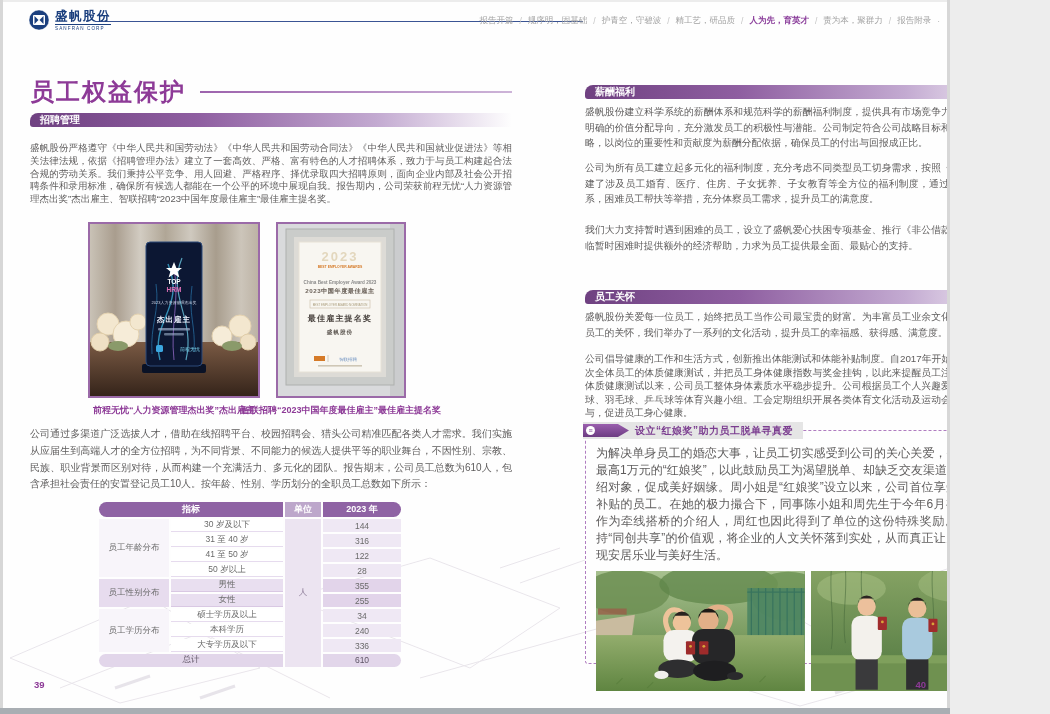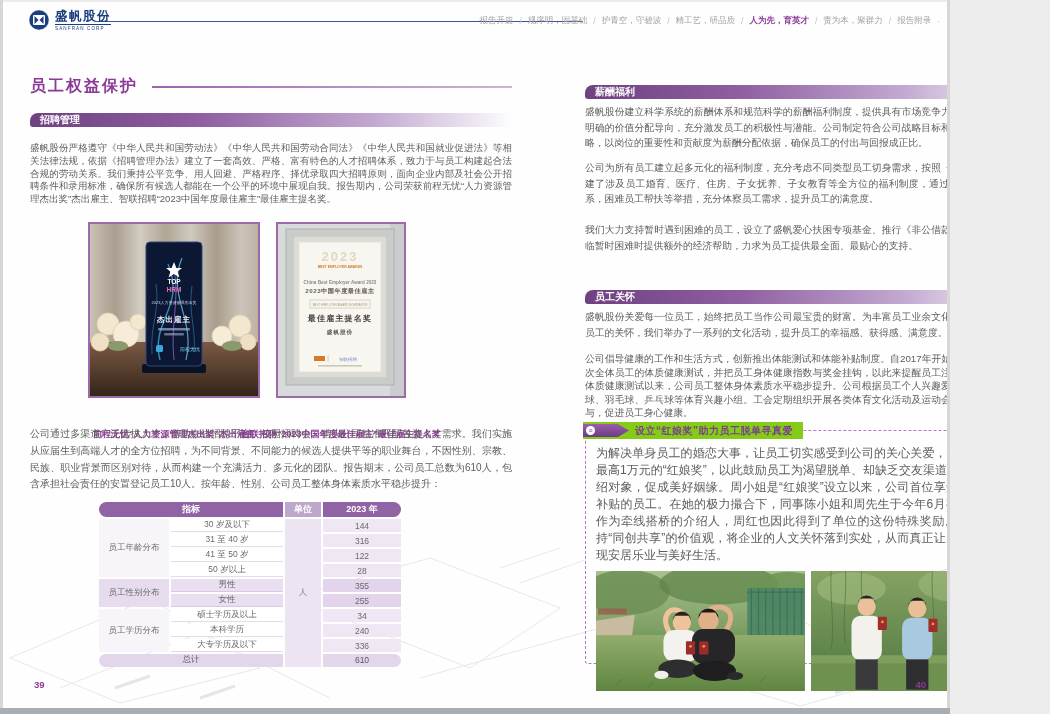--- a/index.html
+++ b/index.html
@@ -22,40 +22,40 @@
   .logo-cn { font-size:12.5px; font-weight:bold; color:#1b3f7e; letter-spacing:1.5px; line-height:13px; }
   .logo-en { font-size:4.6px; color:#1b3f7e; letter-spacing:1.1px; border-top:1px solid #1b3f7e; margin-top:1px; padding-top:1px; }
   .header-line { position:absolute; left:95px; top:21px; width:488px; height:1px; background:#3a5494; z-index:1; }
   .nav { position:absolute; right:10px; top:15px; display:flex; align-items:center; gap:6px; font-size:8.5px; color:#a2a2a2; white-space:nowrap; z-index:2; }
   .nav .sep { color:#c4c4c4; }
   .nav .active { color:#8b3e9b; font-weight:bold; }
   .nav .suffix { color:#b5b5b5; }
 
   
   .page-title-row { position:absolute; left:30px; top:76px; width:482px; display:flex; align-items:center; z-index:1; }
-  .page-title-row h1 { font-size:16px; font-weight:bold; color:#8d3a97; letter-spacing:2px; }
+  .page-title-row h1 { font-size:24px; font-weight:bold; color:#8d3a97; letter-spacing:2px; }
   .title-rule { flex:1; height:2px; background:linear-gradient(90deg,#9d63ad,#cdb4d8); margin-left:14px; }
 
   .sec-bar { position:absolute; height:14px; line-height:14px; font-size:10px; font-weight:bold; color:#fff;
              padding-left:10px; border-radius:8px 0 0 3px; z-index:1;
              background:linear-gradient(90deg,#6f4181 0%,#8f5fa1 35%,#c3aad1 72%,rgba(249,245,251,0) 100%); }
   .bar-recruit { left:30px; top:113px; width:482px; }
   .bar-comp    { left:585px; top:85px;  width:445px; }
   .bar-care    { left:585px; top:290px; width:445px; }
 
   .para { position:absolute; text-align:justify; color:#5e5c5c; z-index:1; }
   .p-l1 { left:30px; top:142px; width:482px; font-size:9.5px; line-height:12.8px; }
   .p-l2 { left:30px; top:426px; width:482px; font-size:10px;  line-height:16.8px; }
   .p-r  { left:585px; width:445px; font-size:9.8px; line-height:15.5px; }
   .p-r1 { top:104px; } .p-r2 { top:160px; } .p-r3 { top:222px; }
   .p-r4 { top:309px; } .p-r5 { top:352px; line-height:13.5px; }
 
   
   .figures { position:absolute; left:30px; top:222px; width:482px; height:200px; z-index:1; }
-  .figure { position:absolute; top:0; display:flex; flex-direction:column; align-items:center;gap:24px; }
+  .figure { position:absolute; top:0; display:flex; flex-direction:column; align-items:center; }
   .fig1 { left:58px; width:172px; }
   .fig2 { left:246px; width:130px; }
   .photo-frame { border:2px solid #9b6aa8; background:#fff; overflow:hidden; }
   .frame1 { width:172px; height:176px; }
   .frame2 { width:130px; height:176px; }
   .fig-caption { margin-top:6px; font-size:9px; font-weight:bold; color:#8d3a97; white-space:nowrap; }
 
   
   .table-wrap { position:absolute; left:97px; top:500px; z-index:1; }
   table { border-collapse:separate; border-spacing:2px; }
@@ -70,21 +70,21 @@
   .sub-b { background:#e9dff0; border-bottom:1px solid #d9c8e3; }
   .val-a { background:#efe8f4;margin-left:32px; } .val-b { background:#e2d4ea;margin-top:24px; }
   .unit-cell { background:#ece4f1; color:#8a7a96; }
   .total td { background:#e2d6ea; color:#5f5566; }
   .total-label { border-radius:8px 0 0 8px; }
   .total-val { border-radius:0 8px 8px 0; }
 
   
   .case { position:absolute; left:585px; top:422px; width:445px; height:242px; z-index:1; }
   .case-box { position:absolute; left:0; right:0; top:8px; bottom:0; border:1px dashed #b07cc0; border-radius:3px; padding:14px 10px 4px; background:transparent; }
-  .case-title { position:absolute; top:0; left:-2px; z-index:2; display:flex; align-items:center; gap:6px; background:#84cc16; padding-right:10px; height:17px; }
+  .case-title { position:absolute; top:0; left:-2px; z-index:2; display:flex; align-items:center; gap:6px; background:#e5e5e5; padding-right:10px; height:17px; }
   .case-tag { width:46px; height:13px; background:linear-gradient(180deg,#9a5fae,#6d3c82);
               clip-path:polygon(0 0,76% 0,100% 50%,76% 100%,0 100%); display:flex; align-items:center; padding-left:3px; }
   .case-tag-circle { width:9px; height:9px; border-radius:50%; background:#fff; color:#7b4390; font-size:7px; line-height:9px; text-align:center; font-weight:bold; }
   .case-title-text { font-size:10px; font-weight:bold; color:#7b3d90; letter-spacing:.5px; }
   .case-body { font-size:12px; line-height:17px; text-align:justify; color:#5e5c5c; }
   .case-photos { display:flex; gap:6px; margin-top:7px; }
   .case-photo { flex:1; height:120px; overflow:hidden; background:#7f9e63; }
   .case-caption { text-align:right; font-size:8.5px; font-weight:bold; color:#8d3a97; margin-top:3px; }
 
   .page-num { position:absolute; font-size:9.5px; font-weight:bold; color:#8d3a97; z-index:2; }
@@ -237,21 +237,21 @@
           <rect x="36" y="132" width="11" height="5" fill="#d57a28"></rect>
           <line x1="50" y1="131" x2="50" y2="138" stroke="#bbb3a2" stroke-width="0.6"></line>
           <text x="70" y="136.5" text-anchor="middle" font-size="4.4" fill="#6a8fc0">智联招聘</text>
           <rect x="40" y="141" width="44" height="1.6" fill="#cfc7b6"></rect>
         </svg>
       </div>
       <figcaption class="fig-caption">智联招聘“2023中国年度最佳雇主”最佳雇主提名奖</figcaption>
     </figure>
   </div>
 
-  <p class="para p-l2">公司通过多渠道广泛选拔人才，借助在线招聘平台、校园招聘会、猎头公司精准匹配各类人才需求。我们实施从应届生到高端人才的全方位招聘，为不同背景、不同能力的候选人提供平等的职业舞台，不因性别、宗教、民族、职业背景而区别对待，从而构建一个充满活力、多元化的团队。报告期末，公司员工总数为610人，包含承担社会责任的安置登记员工10人。按年龄、性别、公司员工整体身体素质水平稳步提升：</p>
+  <p class="para p-l2">公司通过多渠道广泛选拔人才，借助在线招聘平台、校园招聘会、猎头公司精准匹配各类人才需求。我们实施从应届生到高端人才的全方位招聘，为不同背景、不同能力的候选人提供平等的职业舞台，不因性别、宗教、民族、职业背景而区别对待，从而构建一个充满活力、多元化的团队。报告期末，公司员工总数为610人，包含承担社会责任的安置登记员工10人。按年龄、性别、学历划分的全职员工总数如下所示：</p>
 
   <div class="table-wrap">
     <table>
       <colgroup>
           <col style="width:70px">
           <col style="width:112px">
           <col style="width:36px">
           <col style="width:78px">
         </colgroup>
       <thead>

